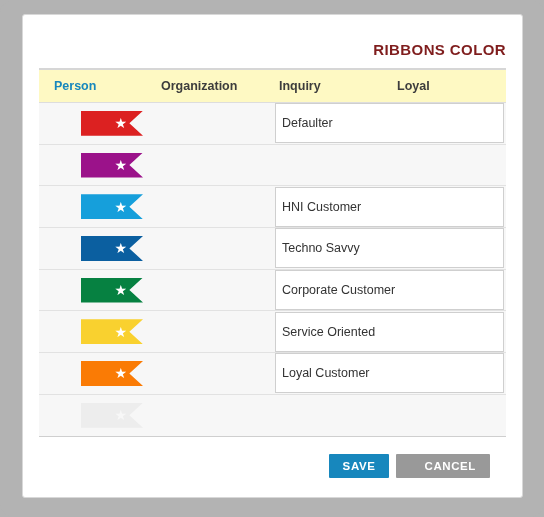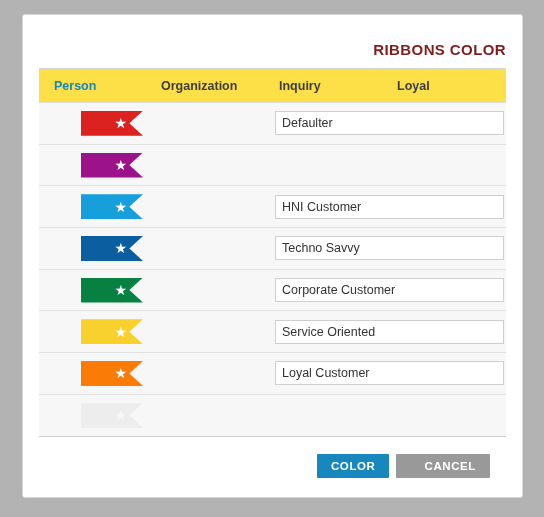--- a/index.html
+++ b/index.html
@@ -56,21 +56,21 @@
     height: 2px;
     background: #d6d6d6;
     margin: 0 0 0 0;
   }
 
   
   .col-header {
     display: flex;
     align-items: flex-start;
     height: 33px;
-    background: #fde047;
+    background: #fef9c3;
     border-bottom: 1px solid #dddddd;
     position: relative;
   }
   .col {
     font-size: 12.5px;
     font-weight: bold;
     color: #3d3d3d;
     padding-top: 9px;
     position: relative;
   }
@@ -116,21 +116,21 @@
     line-height: 1;
     margin-right: 16px;
     text-shadow: none;
   }
   .ribbon.faded .star { color: #f7f7f7; }
 
   .name-cell { flex: 1; padding-right: 2px; }
 
   .name-input {
     width: 229px;
-    height: 24px;
+    height: 40px;
     border: 1px solid #cfcfcf;
     background: #ffffff;
     font-family: "Liberation Sans", sans-serif;
     font-size: 12.5px;
     color: #333333;
     padding: 0 6px;
     border-radius: 0;
     outline: none;
   }
 
@@ -234,19 +234,19 @@
           <div class="row">
             <div class="ribbon-cell">
               <div class="ribbon faded" style="background: rgb(237, 237, 237);">
                 <span class="star">★</span>
               </div>
             </div>
           </div>
         </div>
 
       <div class="footer">
-        <button class="btn btn-save">COLOR</button>
+        <button class="btn btn-save">SAVE</button>
         <button class="btn btn-cancel">CANCEL</button>
       </div>
 
     </div>
   </div>
 </div>
 
 </body></html>

